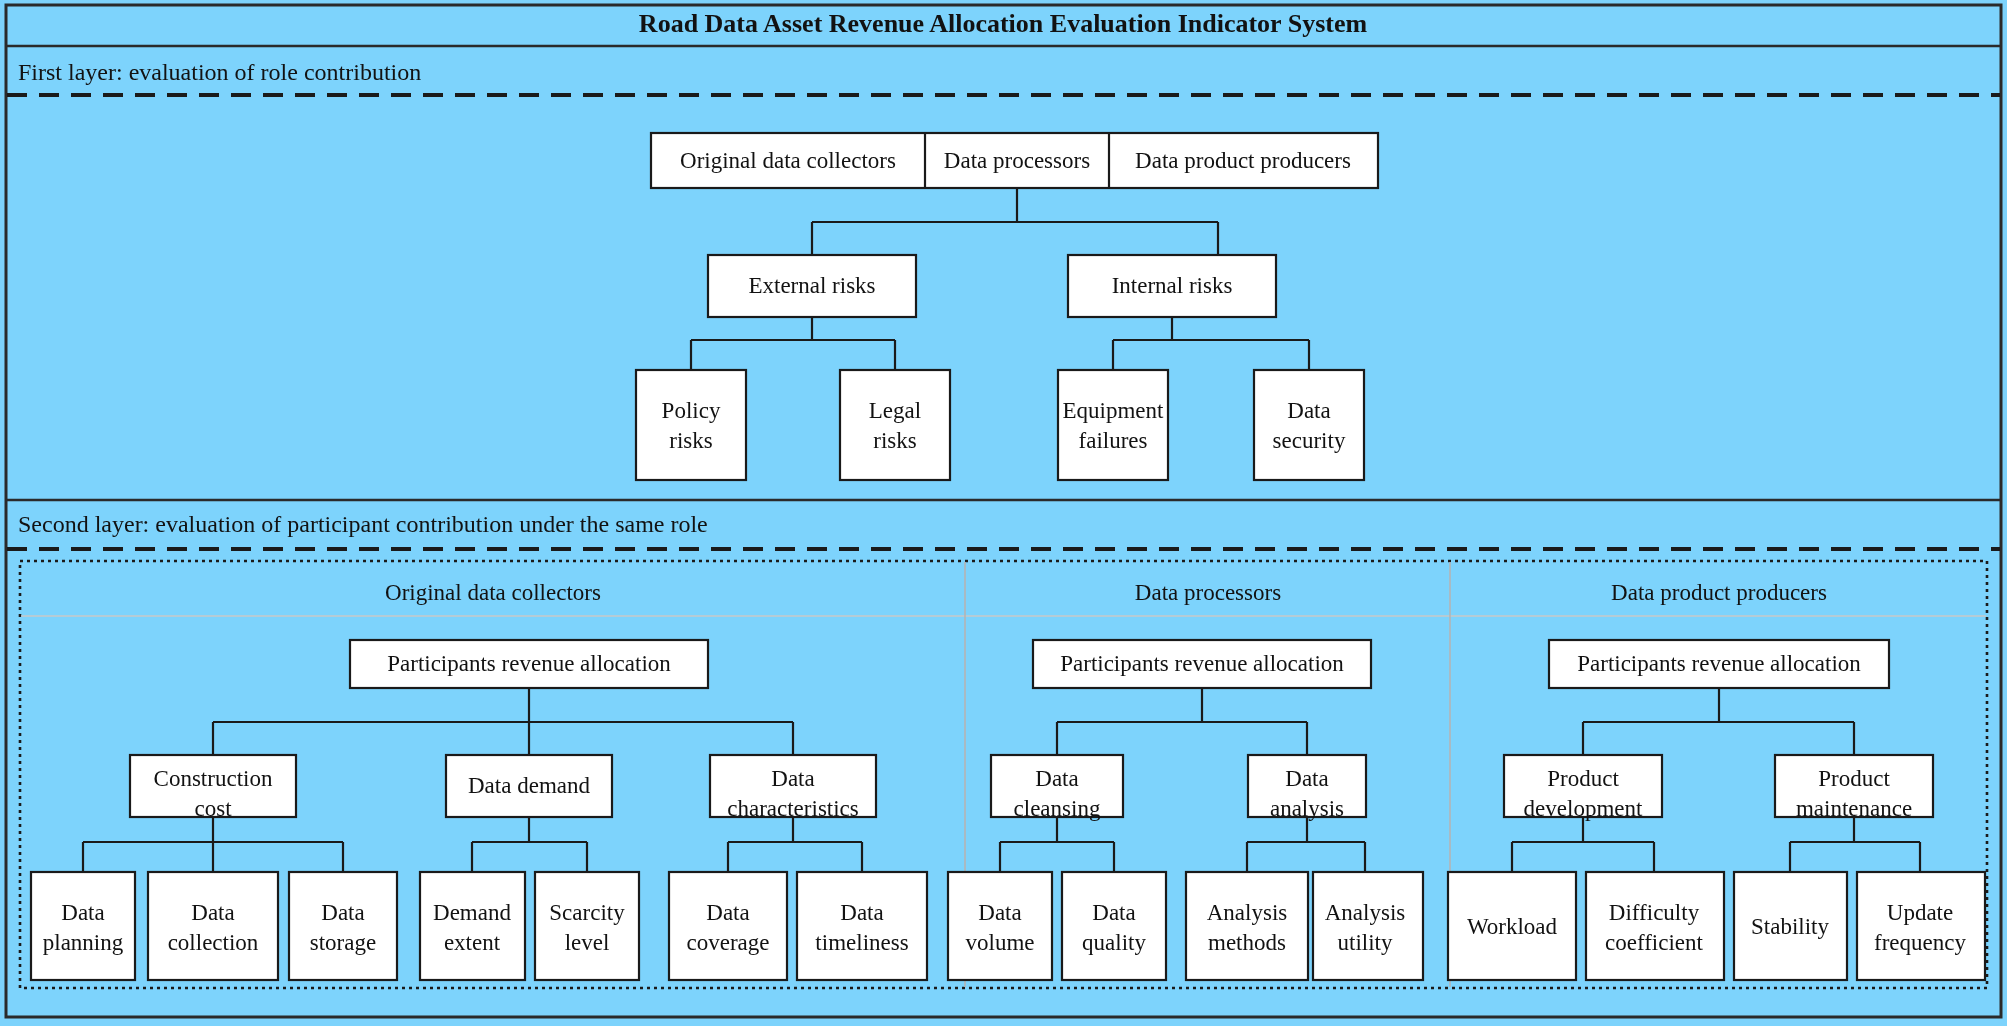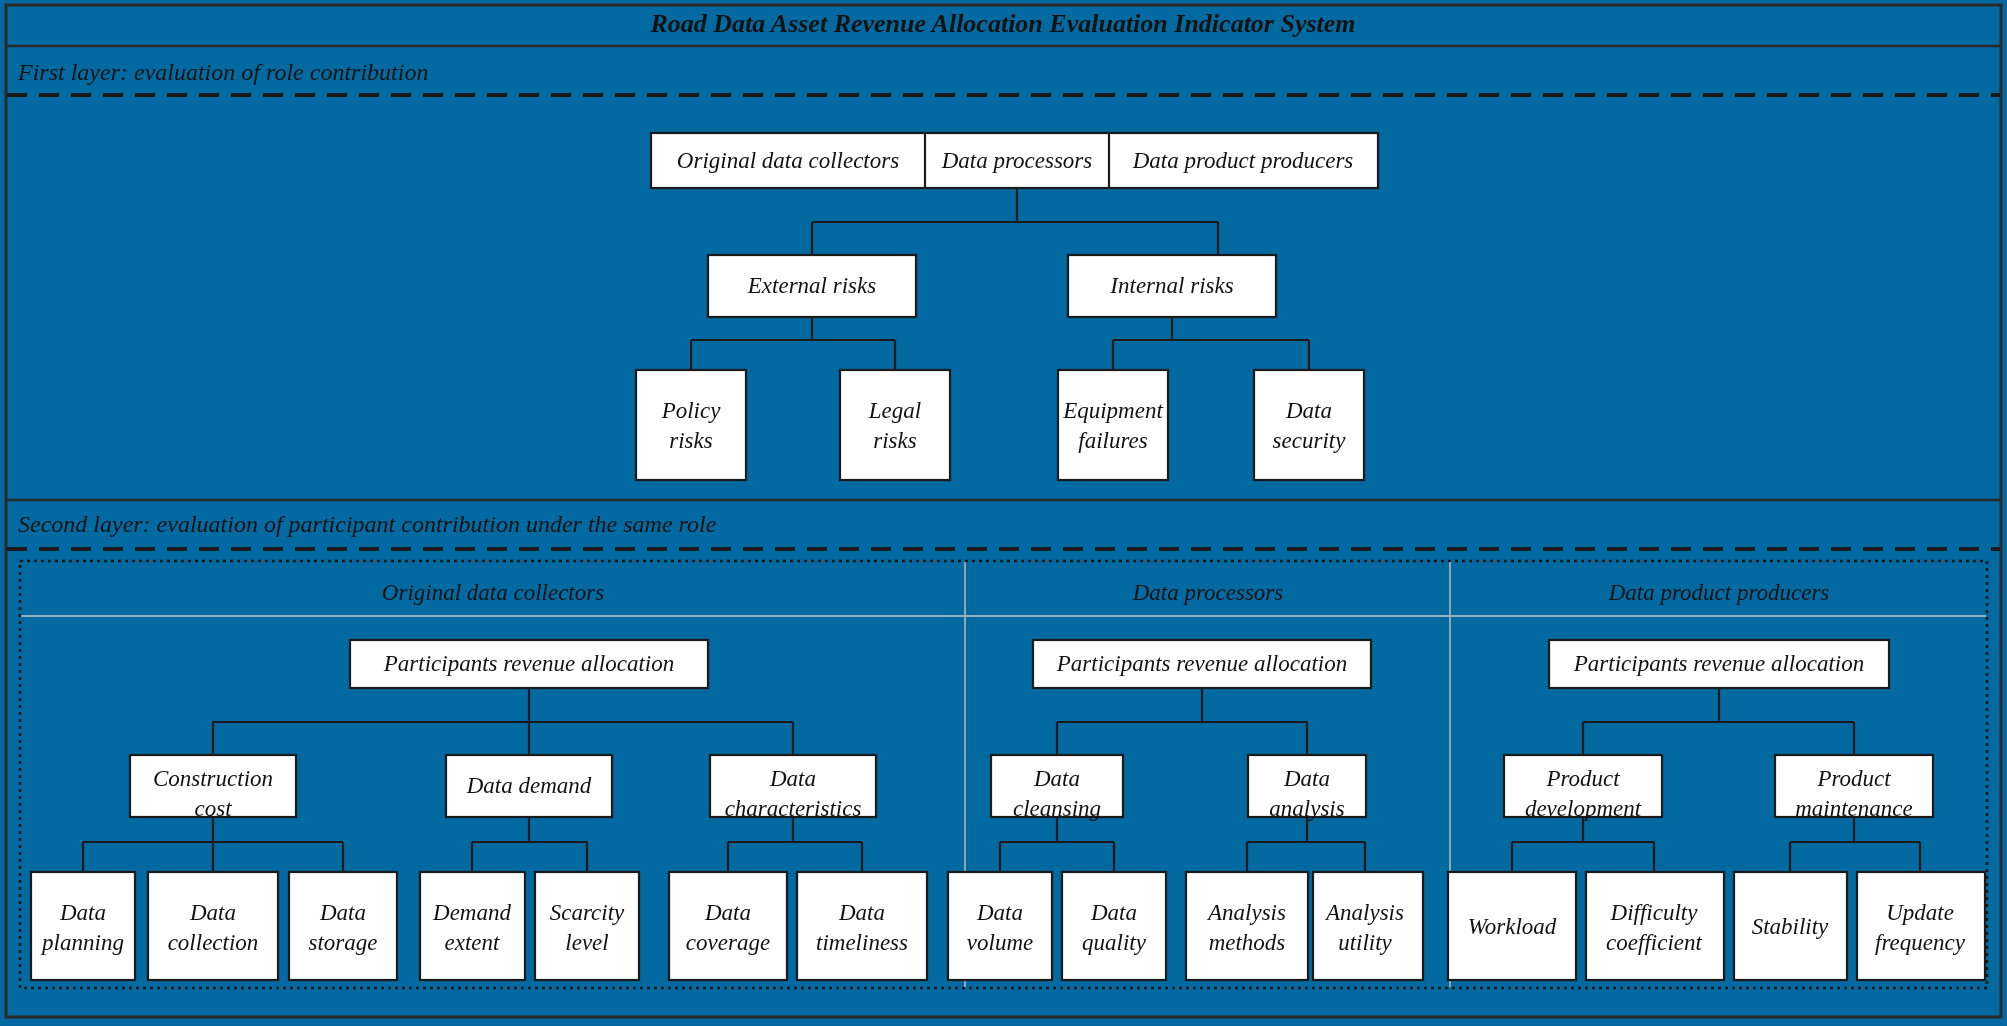--- a/index.html
+++ b/index.html
@@ -4,24 +4,23 @@
 <style>
   html, body {
     margin: 0;
     padding: 0;
     background: #ffffff;
   }
   #root {
     position: relative;
     width: 2007px;
     height: 1026px;
-    background: #0369a1;
+    background: #7dd3fc;
     font-family: "Liberation Serif", "DejaVu Serif", serif;
     overflow: hidden;
-    font-style: italic;
   }
   svg#canvas {
     position: absolute;
     left: 0;
     top: 0;
     width: 2007px;
     height: 1026px;
     display: block;
   }
   .box-rect {

